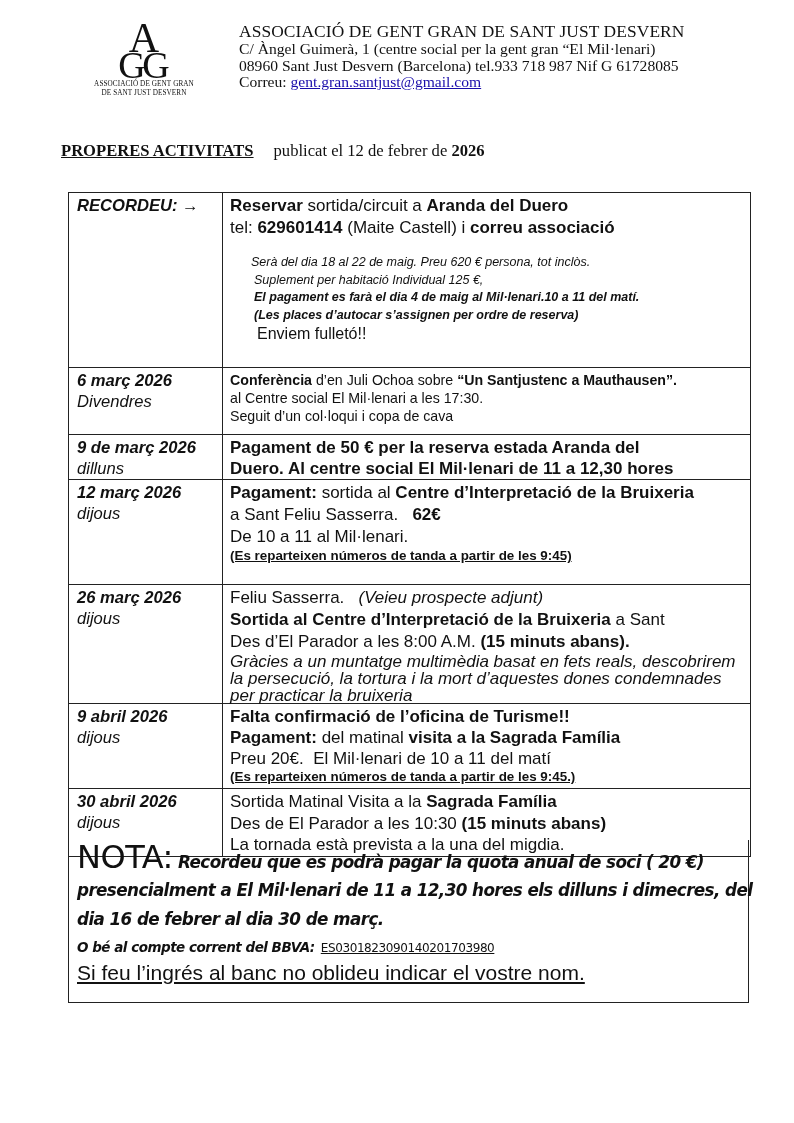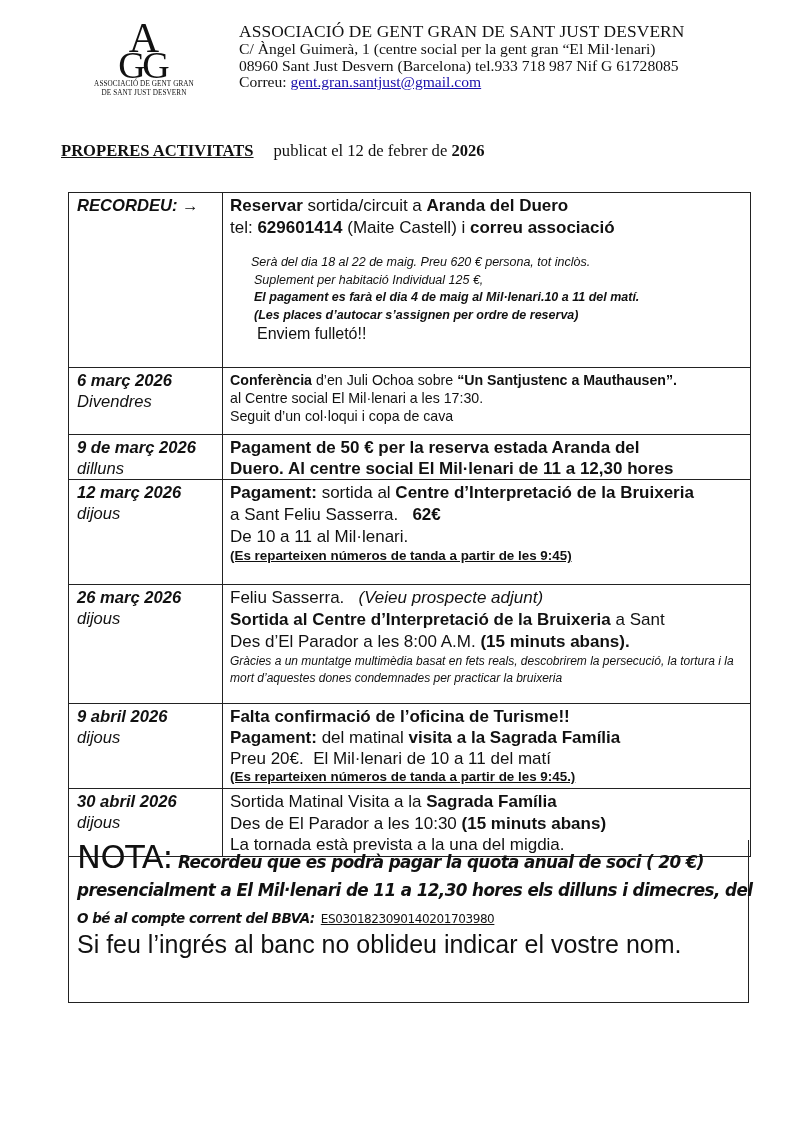--- a/index.html
+++ b/index.html
@@ -39,21 +39,21 @@
   .xxs { font-size: 12.5px; line-height: 17px; }
 
   .nota { position: absolute; left: 68px; top: 840px; width: 681px; height: 163px; border: 1px solid #222; border-top: none; padding: 4px 0 0 8px; box-sizing: border-box; }
   .nota .l1 { font-family: "DejaVu Sans", sans-serif; white-space: nowrap; line-height: 27px; }
   .nota .big { font-size: 32px; font-style: normal; letter-spacing: -0.5px; }
   .nota .it { font-style: italic; font-size: 16.8px; letter-spacing: -0.6px; font-weight: bold; }
   .nota .it2 { font-family: "DejaVu Sans", sans-serif; font-style: italic; font-size: 16.8px; letter-spacing: -0.6px; line-height: 29px; font-weight: bold; white-space: nowrap; }
   .nota .bbva { font-family: "DejaVu Sans", sans-serif; white-space: nowrap; line-height: 26px; }
   .nota .bbva .lab { font-style: italic; font-size: 13.5px; letter-spacing: -0.5px; font-weight: bold; }
   .nota .bbva .acc { font-size: 12px; text-decoration: underline; margin-left: 6px; letter-spacing: -0.4px; }
-  .nota .last { font-size: 25px; line-height: 24px; white-space: nowrap; }
+  .nota .last { font-size: 21px; line-height: 24px; white-space: nowrap; text-decoration: underline; }
 </style>
 </head>
 <body>
 
 <div class="logo">
   <svg class="logo-mark" viewBox="0 0 64 62">
     <text x="32" y="34" text-anchor="middle" font-family="Liberation Serif, serif" font-size="42" fill="#111">A</text>
     <text x="20" y="60" text-anchor="middle" font-family="Liberation Serif, serif" font-size="38" fill="#111">G</text>
     <text x="44" y="60" text-anchor="middle" font-family="Liberation Serif, serif" font-size="38" fill="#111">G</text>
   </svg>
@@ -129,21 +129,21 @@
 
   <div class="row" style="height:118px">
     <div class="c1">
       <div class="date">26 març 2026</div>
       <div class="day">dijous</div>
     </div>
     <div class="c2" style="font-size:17px;line-height:22px;">
       <div style="white-space:pre;"><span>Feliu Sasserra.   </span><span class="i">(Veieu prospecte adjunt)</span></div>
       <div style="white-space:nowrap;"><span class="b">Sortida al Centre d’Interpretació de la Bruixeria</span><span> a Sant</span></div>
       <div style="white-space:nowrap;"><span>Des d’El Parador a les 8:00 A.M. </span><span class="b">(15 minuts abans).</span></div>
-      <div class="i" style="font-size:12px;line-height:17px;">Gràcies a un muntatge multimèdia  basat en fets reals, descobrirem la persecució, la tortura i la mort d’aquestes dones condemnades per practicar la bruixeria</div>
+      <div class="i" style="font-size:17px;line-height:17px;">Gràcies a un muntatge multimèdia  basat en fets reals, descobrirem la persecució, la tortura i la mort d’aquestes dones condemnades per practicar la bruixeria</div>
     </div>
   </div>
 
   <div class="row" style="height:84px">
     <div class="c1">
       <div class="date">9 abril 2026</div>
       <div class="day">dijous</div>
     </div>
     <div class="c2" style="font-size:17px;line-height:21px;">
       <div class="b">Falta confirmació de l’oficina de Turisme!!</div>
@@ -162,15 +162,16 @@
       <div style="white-space:pre;"><span>Sortida Matinal Visita a la </span><span class="b">Sagrada Família</span></div>
       <div style="white-space:pre;"><span>Des de El Parador a les 10:30 </span><span class="b">(15 minuts abans)</span></div>
       <div>La tornada està prevista a la una del migdia.</div>
     </div>
   </div>
 </div>
 
 <div class="nota">
   <div class="l1"><span class="big">NOTA:</span><span class="it"> Recordeu que es podrà pagar la quota anual de soci ( 20 €)</span></div>
   <div class="it2">presencialment a El Mil·lenari de 11 a 12,30 hores els dilluns i dimecres, del</div>
+  <div class="it2">dia 16 de febrer al dia 30 de març.</div>
   <div class="bbva"><span class="lab">O bé al compte corrent del BBVA:</span><span class="acc">ES0301823090140201703980</span></div>
   <div class="last sans">Si feu l’ingrés al banc no oblideu indicar el vostre nom.</div>
 </div>
 
 </body></html>

